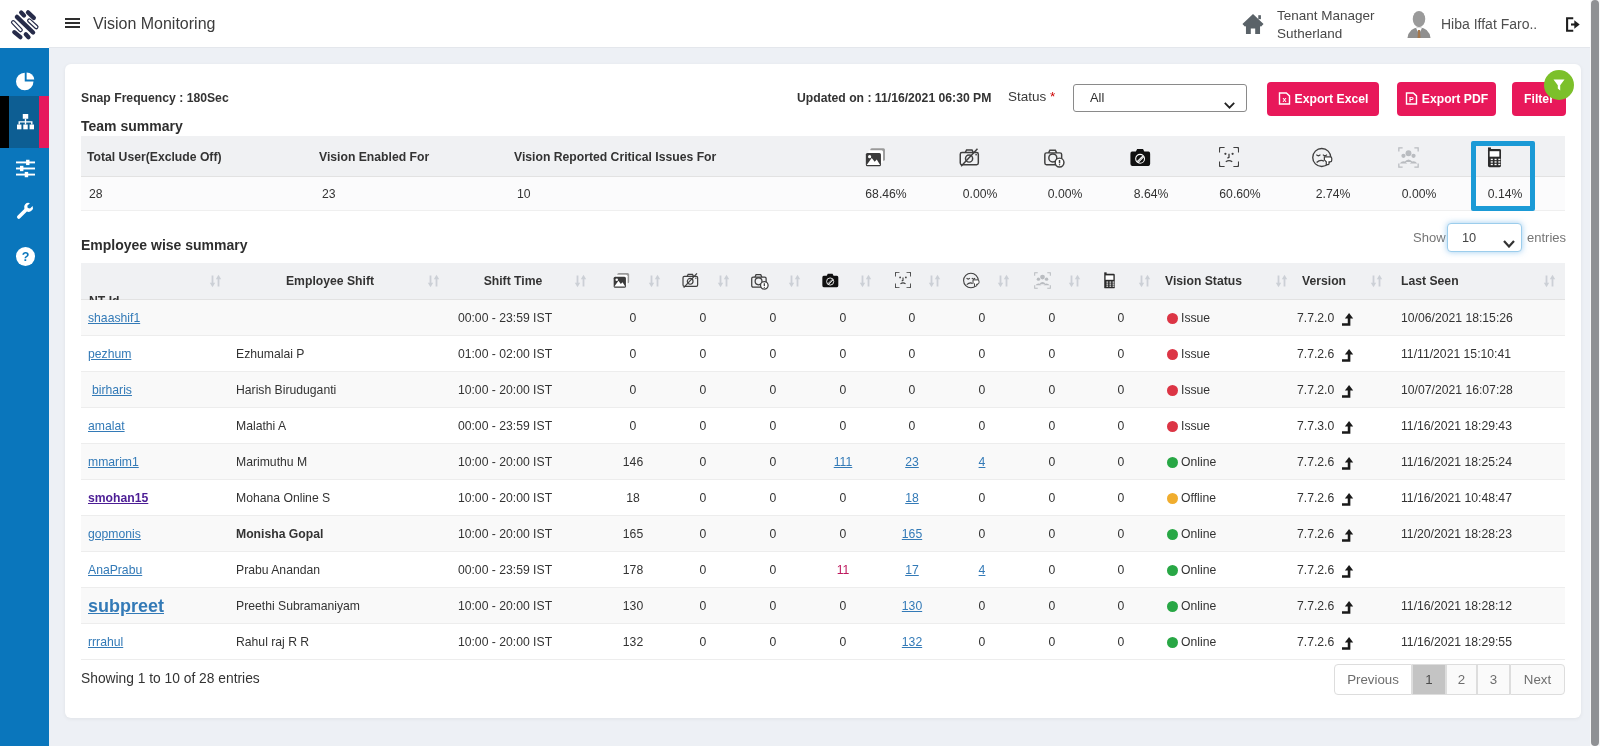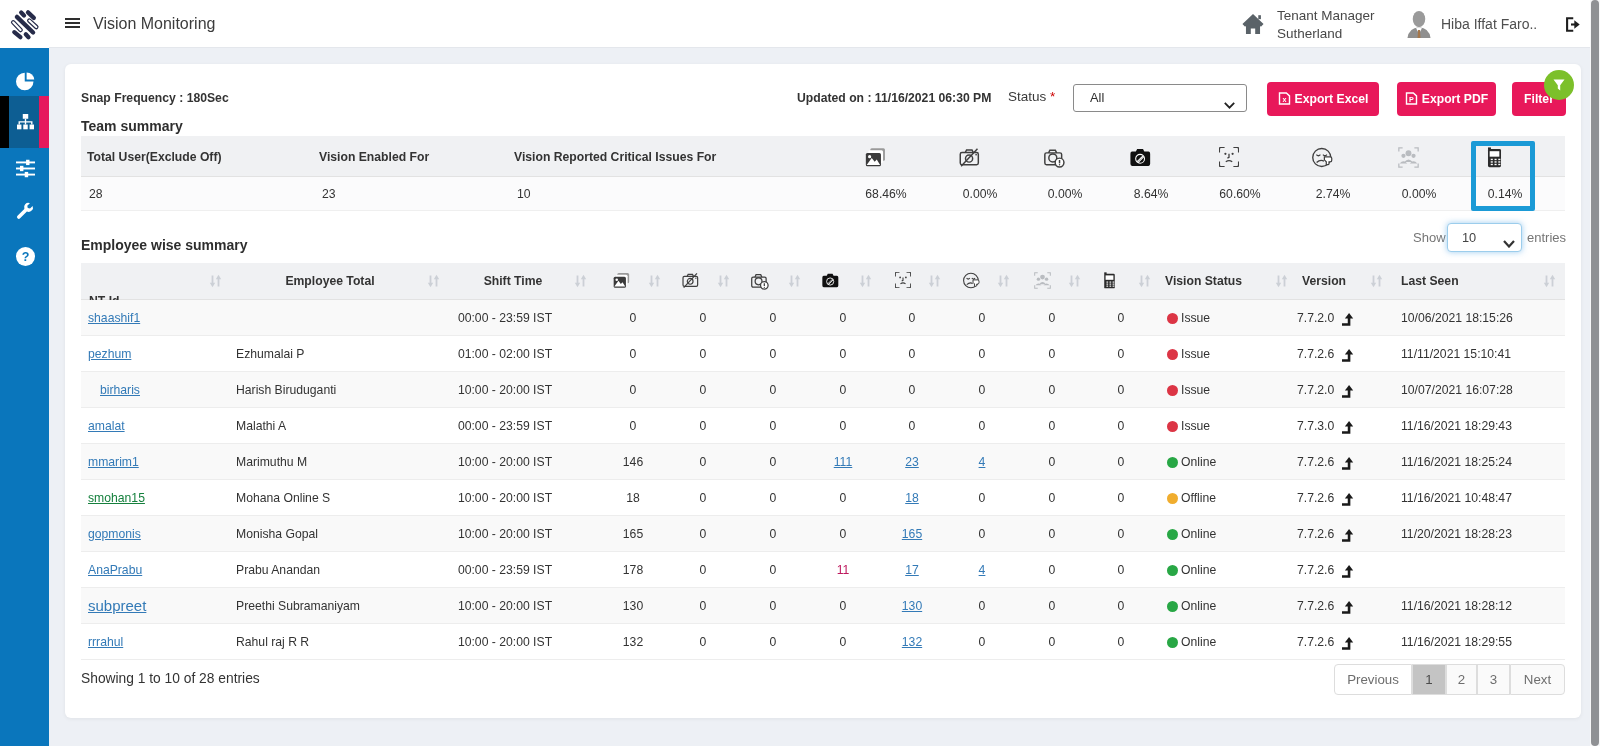--- a/index.html
+++ b/index.html
@@ -192,21 +192,21 @@
 <div style="position:absolute;left:1413px;top:228.5px;font-size:13px;color:#757575;font-weight:400;line-height:17px;white-space:nowrap;">Show</div>
 <div style="position:absolute;left:1447px;top:223px;width:75px;height:29px;background:#fff;border:1px solid #9ccdec;border-radius:4px;box-shadow:0 0 6px rgba(93,170,230,0.6);"></div>
 <div style="position:absolute;left:1462px;top:229.6px;font-size:12.8px;color:#444;font-weight:400;line-height:16.8px;white-space:nowrap;">10</div>
 <div style="position:absolute;left:1503.0px;top:234.0px;width:12px;height:8px;"><svg width="12" height="8" viewBox="0 0 12 8" style="">
       <path d="M1 1 L6 6.5 L11 1" stroke="#333" stroke-width="2.2" fill="none"></path>
     </svg></div>
 <div style="position:absolute;left:1527px;top:228.5px;font-size:13px;color:#757575;font-weight:400;line-height:17px;white-space:nowrap;">entries</div>
 <div style="position:absolute;left:81px;top:236.0px;font-size:14px;color:#2e2e2e;font-weight:700;line-height:18px;white-space:nowrap;">Employee wise summary</div>
 <div style="position:absolute;left:81px;top:263px;width:1484px;height:37px;background:#f0f1f3;border-bottom:1px solid #e2e2e2;"></div>
 <div style="position:absolute;left:89px;top:272.9px;font-size:12.2px;color:#333;font-weight:700;line-height:16.2px;white-space:nowrap;margin-top:20px;">NT Id</div>
-<div style="position:absolute;left:250.0px;top:272.9px;width:160px;text-align:center;font-size:12.2px;color:#333;font-weight:700;line-height:16.2px;white-space:nowrap;">Employee Total</div>
+<div style="position:absolute;left:250.0px;top:272.9px;width:160px;text-align:center;font-size:12.2px;color:#333;font-weight:700;line-height:16.2px;white-space:nowrap;">Employee Shift</div>
 <div style="position:absolute;left:453.0px;top:272.9px;width:120px;text-align:center;font-size:12.2px;color:#333;font-weight:700;line-height:16.2px;white-space:nowrap;">Shift Time</div>
 <div style="position:absolute;left:1165px;top:272.9px;font-size:12.2px;color:#333;font-weight:700;line-height:16.2px;white-space:nowrap;">Vision Status</div>
 <div style="position:absolute;left:1302px;top:272.9px;font-size:12.2px;color:#333;font-weight:700;line-height:16.2px;white-space:nowrap;">Version</div>
 <div style="position:absolute;left:1401px;top:272.9px;font-size:12.2px;color:#333;font-weight:700;line-height:16.2px;white-space:nowrap;">Last Seen</div>
 <div style="position:absolute;left:613.0px;top:272.0px;width:18px;height:18px;"><svg width="17" height="17" viewBox="0 0 17 17" style="">
       <rect x="4.25" y="1.02" width="11.899999999999999" height="10.2" rx="1.5" fill="#9a9a9a"></rect>
       <rect x="2.72" y="2.72" width="11.899999999999999" height="10.2" rx="1.5" fill="#fff"></rect>
       <rect x="0.68" y="4.760000000000001" width="12.24" height="10.88" rx="1.5" fill="#3a3a3a"></rect>
       <circle cx="3.74" cy="7.82" r="1.275" fill="#fff"></circle>
       <path d="M1.36 14.62 L5.44 8.84 L7.82 11.899999999999999 L9.520000000000001 10.2 L12.24 14.62 Z" fill="#fff"></path>
@@ -393,21 +393,21 @@
 <div style="position:absolute;left:1091.0px;top:345.9px;width:60px;text-align:center;font-size:12.2px;color:#333;font-weight:400;line-height:16.2px;white-space:nowrap;">0</div>
 <div style="position:absolute;left:1167px;top:348.5px;width:11px;height:11px;border-radius:50%;background:#dc3545;"></div>
 <div style="position:absolute;left:1181px;top:345.9px;font-size:12.2px;color:#333;font-weight:400;line-height:16.2px;white-space:nowrap;">Issue</div>
 <div style="position:absolute;left:1297px;top:345.9px;font-size:12.2px;color:#333;font-weight:400;line-height:16.2px;white-space:nowrap;">7.7.2.6</div>
 <div style="position:absolute;left:1340.5px;top:347.5px;width:13px;height:13px;"><svg width="13" height="13" viewBox="0 0 13 13" style="">
       <path d="M1 11.5 L8.06 11.5 L8.06 4.94" stroke="#1a1a1a" stroke-width="2.6" fill="none"></path>
       <path d="M3.9 5.46 L8.06 0 L12.219999999999999 5.46 Z" fill="#1a1a1a"></path>
     </svg></div>
 <div style="position:absolute;left:1401px;top:345.9px;font-size:12.2px;color:#333;font-weight:400;line-height:16.2px;white-space:nowrap;">11/11/2021 15:10:41</div>
 <div style="position:absolute;left:81px;top:372px;width:1484px;height:36px;background:#f9f9f9;border-bottom:1px solid #ededed;"></div>
-<div style="position:absolute;left:100px;top:381.9px;font-size:12.2px;color:#333;font-weight:400;line-height:16.2px;white-space:nowrap;"><span style="color:#337ab7;text-decoration:underline;">birharis</span></div>
+<div style="position:absolute;left:92px;top:381.9px;font-size:12.2px;color:#333;font-weight:400;line-height:16.2px;white-space:nowrap;"><span style="color:#337ab7;text-decoration:underline;">birharis</span></div>
 <div style="position:absolute;left:236px;top:381.9px;font-size:12.2px;color:#333;font-weight:400;line-height:16.2px;white-space:nowrap;">Harish Biruduganti</div>
 <div style="position:absolute;left:435.0px;top:381.9px;width:140px;text-align:center;font-size:12.2px;color:#333;font-weight:400;line-height:16.2px;white-space:nowrap;">10:00 - 20:00 IST</div>
 <div style="position:absolute;left:603.0px;top:381.9px;width:60px;text-align:center;font-size:12.2px;color:#333;font-weight:400;line-height:16.2px;white-space:nowrap;">0</div>
 <div style="position:absolute;left:673.0px;top:381.9px;width:60px;text-align:center;font-size:12.2px;color:#333;font-weight:400;line-height:16.2px;white-space:nowrap;">0</div>
 <div style="position:absolute;left:743.0px;top:381.9px;width:60px;text-align:center;font-size:12.2px;color:#333;font-weight:400;line-height:16.2px;white-space:nowrap;">0</div>
 <div style="position:absolute;left:813.0px;top:381.9px;width:60px;text-align:center;font-size:12.2px;color:#333;font-weight:400;line-height:16.2px;white-space:nowrap;">0</div>
 <div style="position:absolute;left:882.0px;top:381.9px;width:60px;text-align:center;font-size:12.2px;color:#333;font-weight:400;line-height:16.2px;white-space:nowrap;">0</div>
 <div style="position:absolute;left:952.0px;top:381.9px;width:60px;text-align:center;font-size:12.2px;color:#333;font-weight:400;line-height:16.2px;white-space:nowrap;">0</div>
 <div style="position:absolute;left:1022.0px;top:381.9px;width:60px;text-align:center;font-size:12.2px;color:#333;font-weight:400;line-height:16.2px;white-space:nowrap;">0</div>
 <div style="position:absolute;left:1091.0px;top:381.9px;width:60px;text-align:center;font-size:12.2px;color:#333;font-weight:400;line-height:16.2px;white-space:nowrap;">0</div>
@@ -453,42 +453,42 @@
 <div style="position:absolute;left:1091.0px;top:453.9px;width:60px;text-align:center;font-size:12.2px;color:#333;font-weight:400;line-height:16.2px;white-space:nowrap;">0</div>
 <div style="position:absolute;left:1167px;top:456.5px;width:11px;height:11px;border-radius:50%;background:#28a745;"></div>
 <div style="position:absolute;left:1181px;top:453.9px;font-size:12.2px;color:#333;font-weight:400;line-height:16.2px;white-space:nowrap;">Online</div>
 <div style="position:absolute;left:1297px;top:453.9px;font-size:12.2px;color:#333;font-weight:400;line-height:16.2px;white-space:nowrap;">7.7.2.6</div>
 <div style="position:absolute;left:1340.5px;top:455.5px;width:13px;height:13px;"><svg width="13" height="13" viewBox="0 0 13 13" style="">
       <path d="M1 11.5 L8.06 11.5 L8.06 4.94" stroke="#1a1a1a" stroke-width="2.6" fill="none"></path>
       <path d="M3.9 5.46 L8.06 0 L12.219999999999999 5.46 Z" fill="#1a1a1a"></path>
     </svg></div>
 <div style="position:absolute;left:1401px;top:453.9px;font-size:12.2px;color:#333;font-weight:400;line-height:16.2px;white-space:nowrap;">11/16/2021 18:25:24</div>
 <div style="position:absolute;left:81px;top:480px;width:1484px;height:36px;background:#fff;border-bottom:1px solid #ededed;"></div>
-<div style="position:absolute;left:88px;top:489.9px;font-size:12.2px;color:#333;font-weight:400;line-height:16.2px;white-space:nowrap;"><span style="color:#15803d;text-decoration:underline;">smohan15</span></div>
+<div style="position:absolute;left:88px;top:489.9px;font-size:12.2px;color:#333;font-weight:400;line-height:16.2px;white-space:nowrap;"><span style="color:#4c1d95;text-decoration:underline;font-weight:bold;">smohan15</span></div>
 <div style="position:absolute;left:236px;top:489.9px;font-size:12.2px;color:#333;font-weight:400;line-height:16.2px;white-space:nowrap;">Mohana Online S</div>
 <div style="position:absolute;left:435.0px;top:489.9px;width:140px;text-align:center;font-size:12.2px;color:#333;font-weight:400;line-height:16.2px;white-space:nowrap;">10:00 - 20:00 IST</div>
 <div style="position:absolute;left:603.0px;top:489.9px;width:60px;text-align:center;font-size:12.2px;color:#333;font-weight:400;line-height:16.2px;white-space:nowrap;">18</div>
 <div style="position:absolute;left:673.0px;top:489.9px;width:60px;text-align:center;font-size:12.2px;color:#333;font-weight:400;line-height:16.2px;white-space:nowrap;">0</div>
 <div style="position:absolute;left:743.0px;top:489.9px;width:60px;text-align:center;font-size:12.2px;color:#333;font-weight:400;line-height:16.2px;white-space:nowrap;">0</div>
 <div style="position:absolute;left:813.0px;top:489.9px;width:60px;text-align:center;font-size:12.2px;color:#333;font-weight:400;line-height:16.2px;white-space:nowrap;">0</div>
 <div style="position:absolute;left:882.0px;top:489.9px;width:60px;text-align:center;font-size:12.2px;color:#333;font-weight:400;line-height:16.2px;white-space:nowrap;"><span style="color:#337ab7;text-decoration:underline;">18</span></div>
 <div style="position:absolute;left:952.0px;top:489.9px;width:60px;text-align:center;font-size:12.2px;color:#333;font-weight:400;line-height:16.2px;white-space:nowrap;">0</div>
 <div style="position:absolute;left:1022.0px;top:489.9px;width:60px;text-align:center;font-size:12.2px;color:#333;font-weight:400;line-height:16.2px;white-space:nowrap;">0</div>
 <div style="position:absolute;left:1091.0px;top:489.9px;width:60px;text-align:center;font-size:12.2px;color:#333;font-weight:400;line-height:16.2px;white-space:nowrap;">0</div>
 <div style="position:absolute;left:1167px;top:492.5px;width:11px;height:11px;border-radius:50%;background:#f0ad2e;"></div>
 <div style="position:absolute;left:1181px;top:489.9px;font-size:12.2px;color:#333;font-weight:400;line-height:16.2px;white-space:nowrap;">Offline</div>
 <div style="position:absolute;left:1297px;top:489.9px;font-size:12.2px;color:#333;font-weight:400;line-height:16.2px;white-space:nowrap;">7.7.2.6</div>
 <div style="position:absolute;left:1340.5px;top:491.5px;width:13px;height:13px;"><svg width="13" height="13" viewBox="0 0 13 13" style="">
       <path d="M1 11.5 L8.06 11.5 L8.06 4.94" stroke="#1a1a1a" stroke-width="2.6" fill="none"></path>
       <path d="M3.9 5.46 L8.06 0 L12.219999999999999 5.46 Z" fill="#1a1a1a"></path>
     </svg></div>
 <div style="position:absolute;left:1401px;top:489.9px;font-size:12.2px;color:#333;font-weight:400;line-height:16.2px;white-space:nowrap;">11/16/2021 10:48:47</div>
 <div style="position:absolute;left:81px;top:516px;width:1484px;height:36px;background:#f9f9f9;border-bottom:1px solid #ededed;"></div>
 <div style="position:absolute;left:88px;top:525.9px;font-size:12.2px;color:#333;font-weight:400;line-height:16.2px;white-space:nowrap;"><span style="color:#337ab7;text-decoration:underline;">gopmonis</span></div>
-<div style="position:absolute;left:236px;top:525.9px;font-size:12.2px;color:#333;font-weight:400;line-height:16.2px;white-space:nowrap;">Monisha Gopal</div>
+<div style="position:absolute;left:236px;top:525.9px;font-size:12.2px;color:#333;font-weight:700;line-height:16.2px;white-space:nowrap;">Monisha Gopal</div>
 <div style="position:absolute;left:435.0px;top:525.9px;width:140px;text-align:center;font-size:12.2px;color:#333;font-weight:400;line-height:16.2px;white-space:nowrap;">10:00 - 20:00 IST</div>
 <div style="position:absolute;left:603.0px;top:525.9px;width:60px;text-align:center;font-size:12.2px;color:#333;font-weight:400;line-height:16.2px;white-space:nowrap;">165</div>
 <div style="position:absolute;left:673.0px;top:525.9px;width:60px;text-align:center;font-size:12.2px;color:#333;font-weight:400;line-height:16.2px;white-space:nowrap;">0</div>
 <div style="position:absolute;left:743.0px;top:525.9px;width:60px;text-align:center;font-size:12.2px;color:#333;font-weight:400;line-height:16.2px;white-space:nowrap;">0</div>
 <div style="position:absolute;left:813.0px;top:525.9px;width:60px;text-align:center;font-size:12.2px;color:#333;font-weight:400;line-height:16.2px;white-space:nowrap;">0</div>
 <div style="position:absolute;left:882.0px;top:525.9px;width:60px;text-align:center;font-size:12.2px;color:#333;font-weight:400;line-height:16.2px;white-space:nowrap;"><span style="color:#337ab7;text-decoration:underline;">165</span></div>
 <div style="position:absolute;left:952.0px;top:525.9px;width:60px;text-align:center;font-size:12.2px;color:#333;font-weight:400;line-height:16.2px;white-space:nowrap;">0</div>
 <div style="position:absolute;left:1022.0px;top:525.9px;width:60px;text-align:center;font-size:12.2px;color:#333;font-weight:400;line-height:16.2px;white-space:nowrap;">0</div>
 <div style="position:absolute;left:1091.0px;top:525.9px;width:60px;text-align:center;font-size:12.2px;color:#333;font-weight:400;line-height:16.2px;white-space:nowrap;">0</div>
 <div style="position:absolute;left:1167px;top:528.5px;width:11px;height:11px;border-radius:50%;background:#28a745;"></div>
@@ -513,21 +513,21 @@
 <div style="position:absolute;left:1091.0px;top:561.9px;width:60px;text-align:center;font-size:12.2px;color:#333;font-weight:400;line-height:16.2px;white-space:nowrap;">0</div>
 <div style="position:absolute;left:1167px;top:564.5px;width:11px;height:11px;border-radius:50%;background:#28a745;"></div>
 <div style="position:absolute;left:1181px;top:561.9px;font-size:12.2px;color:#333;font-weight:400;line-height:16.2px;white-space:nowrap;">Online</div>
 <div style="position:absolute;left:1297px;top:561.9px;font-size:12.2px;color:#333;font-weight:400;line-height:16.2px;white-space:nowrap;">7.7.2.6</div>
 <div style="position:absolute;left:1340.5px;top:563.5px;width:13px;height:13px;"><svg width="13" height="13" viewBox="0 0 13 13" style="">
       <path d="M1 11.5 L8.06 11.5 L8.06 4.94" stroke="#1a1a1a" stroke-width="2.6" fill="none"></path>
       <path d="M3.9 5.46 L8.06 0 L12.219999999999999 5.46 Z" fill="#1a1a1a"></path>
     </svg></div>
 <div style="position:absolute;left:1401px;top:561.9px;font-size:12.2px;color:#333;font-weight:400;line-height:16.2px;white-space:nowrap;margin-top:24px;">11/16/2021 18:26:30</div>
 <div style="position:absolute;left:81px;top:588px;width:1484px;height:36px;background:#f9f9f9;border-bottom:1px solid #ededed;"></div>
-<div style="position:absolute;left:88px;top:597.9px;font-size:15px;color:#333;font-weight:400;line-height:16.2px;white-space:nowrap;"><span style="color:#337ab7;text-decoration:underline;">subpreet</span></div>
+<div style="position:absolute;left:88px;top:597.9px;font-size:18px;color:#333;font-weight:700;line-height:16.2px;white-space:nowrap;"><span style="color:#337ab7;text-decoration:underline;">subpreet</span></div>
 <div style="position:absolute;left:236px;top:597.9px;font-size:12.2px;color:#333;font-weight:400;line-height:16.2px;white-space:nowrap;">Preethi Subramaniyam</div>
 <div style="position:absolute;left:435.0px;top:597.9px;width:140px;text-align:center;font-size:12.2px;color:#333;font-weight:400;line-height:16.2px;white-space:nowrap;">10:00 - 20:00 IST</div>
 <div style="position:absolute;left:603.0px;top:597.9px;width:60px;text-align:center;font-size:12.2px;color:#333;font-weight:400;line-height:16.2px;white-space:nowrap;">130</div>
 <div style="position:absolute;left:673.0px;top:597.9px;width:60px;text-align:center;font-size:12.2px;color:#333;font-weight:400;line-height:16.2px;white-space:nowrap;">0</div>
 <div style="position:absolute;left:743.0px;top:597.9px;width:60px;text-align:center;font-size:12.2px;color:#333;font-weight:400;line-height:16.2px;white-space:nowrap;">0</div>
 <div style="position:absolute;left:813.0px;top:597.9px;width:60px;text-align:center;font-size:12.2px;color:#333;font-weight:400;line-height:16.2px;white-space:nowrap;">0</div>
 <div style="position:absolute;left:882.0px;top:597.9px;width:60px;text-align:center;font-size:12.2px;color:#333;font-weight:400;line-height:16.2px;white-space:nowrap;"><span style="color:#337ab7;text-decoration:underline;">130</span></div>
 <div style="position:absolute;left:952.0px;top:597.9px;width:60px;text-align:center;font-size:12.2px;color:#333;font-weight:400;line-height:16.2px;white-space:nowrap;">0</div>
 <div style="position:absolute;left:1022.0px;top:597.9px;width:60px;text-align:center;font-size:12.2px;color:#333;font-weight:400;line-height:16.2px;white-space:nowrap;">0</div>
 <div style="position:absolute;left:1091.0px;top:597.9px;width:60px;text-align:center;font-size:12.2px;color:#333;font-weight:400;line-height:16.2px;white-space:nowrap;">0</div>

